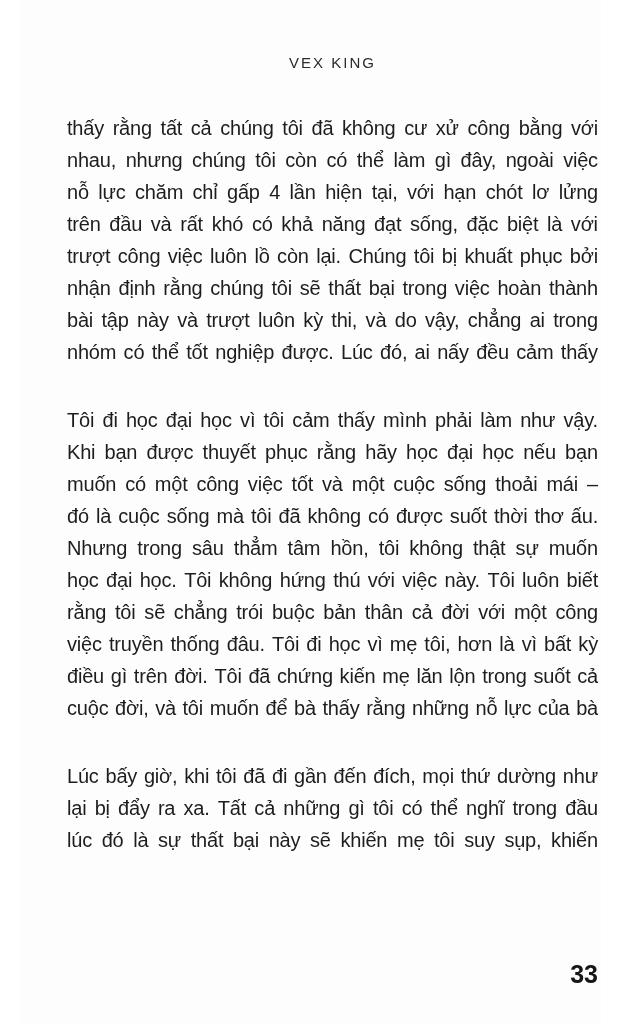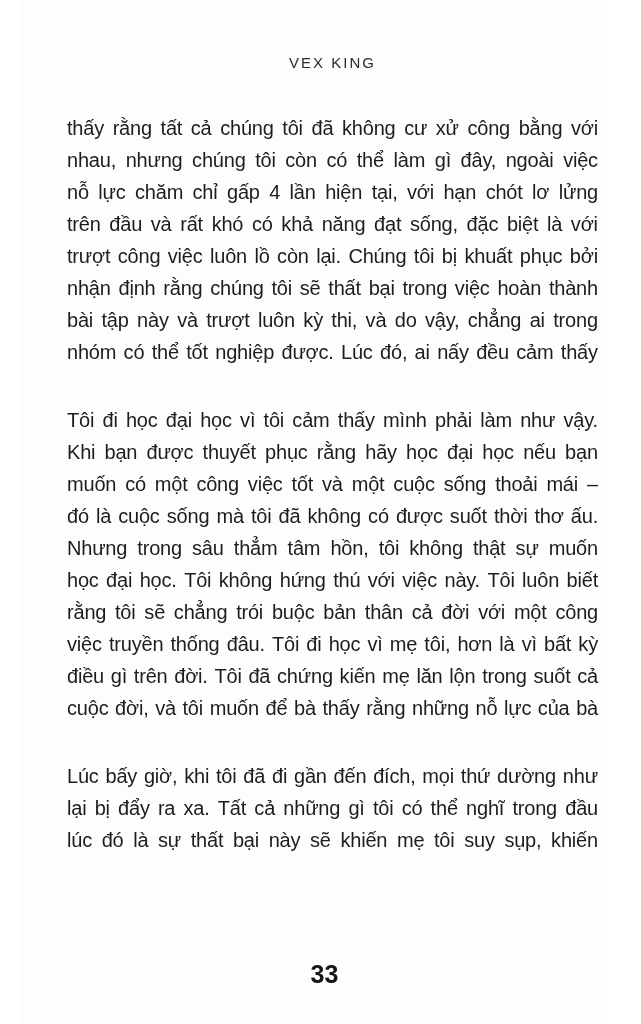--- a/index.html
+++ b/index.html
@@ -47,23 +47,23 @@
   .line.justify {
     display: flex;
     justify-content: space-between;
   }
   .line.justify span {
     flex: 0 0 auto;
   }
   .page-number {
     position: absolute;
     top: 962px;
-    left: 39px;
+    left: 47px;
     width: 531px;
-    text-align: center;
+    text-align: right;
     font-size: 25px;
     font-weight: bold;
     line-height: 1;
     color: #161616;
   }
 </style>
 </head>
 <body>
 
 <div class="page">

